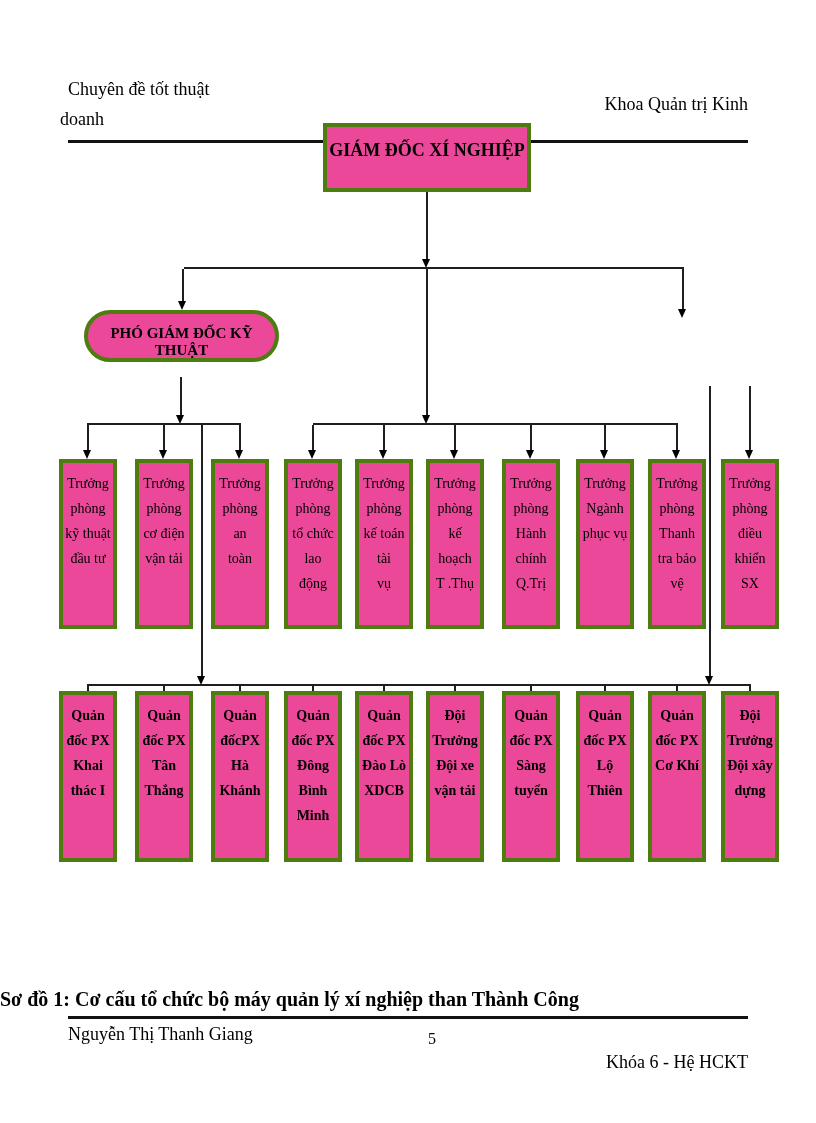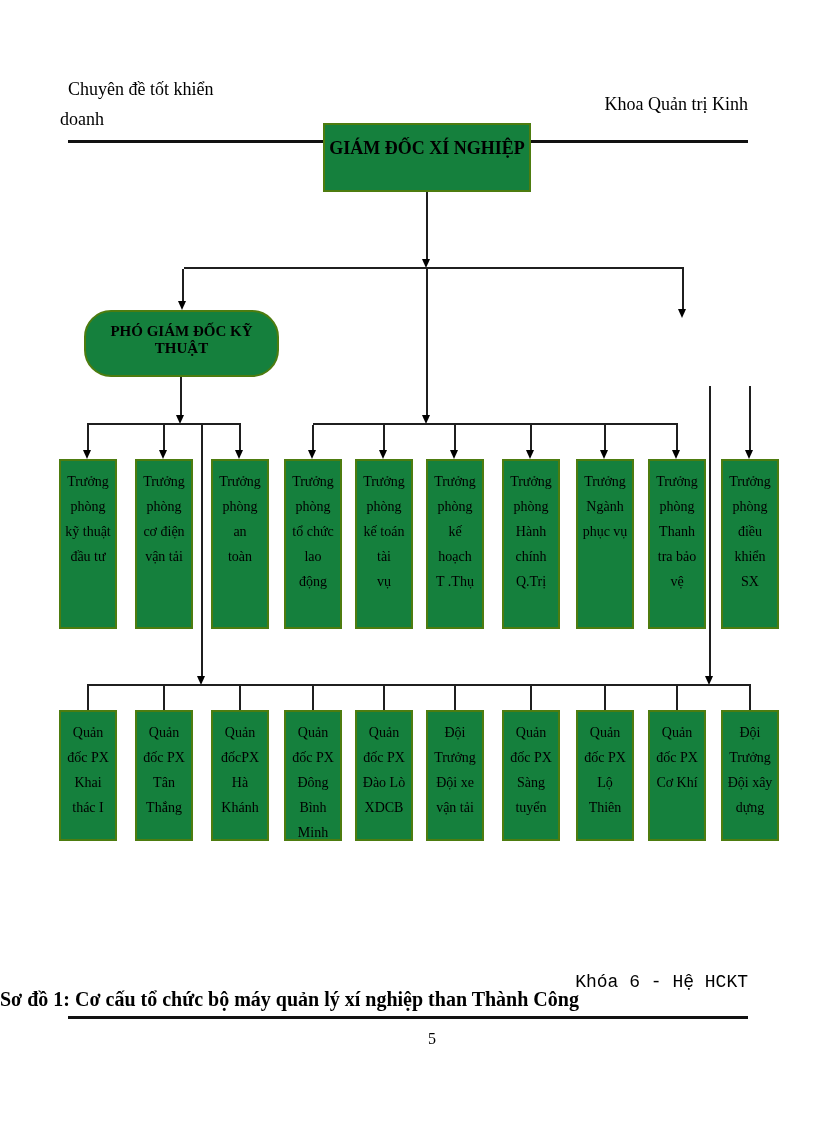--- a/index.html
+++ b/index.html
@@ -4,70 +4,70 @@
 <style>
   html,body{margin:0;padding:0;background:#fff;}
   .page{
     position:relative;width:816px;height:1123px;background:#ffffff;
     font-family:"Liberation Serif","DejaVu Serif",serif;color:#000;overflow:hidden;
   }
   .abs{position:absolute;}
   .htext{font-size:18px;line-height:30px;white-space:nowrap;}
   .rule{position:absolute;background:#111;height:3px;}
   .box{
-    position:absolute;box-sizing:border-box;border:2px solid #4d7c0f;background:#15803d;
+    position:absolute;box-sizing:border-box;border:4px solid #4d7c0f;background:#ec4899;
     text-align:center;
   }
   .titlebox{font-weight:bold;font-size:18px;padding-top:13px;z-index:3;}
   .depbox{font-weight:bold;font-size:15px;padding-top:11px;z-index:2;}
   .leafbox{
     width:58px;font-size:14px;line-height:25px;padding-top:8px;
     white-space:pre-line;z-index:2;
   }
   .deptbox{top:459px;height:170px;}
-  .unitbox{top:710px;height:131px;}
+  .unitbox{top:691px;height:171px;font-weight:bold;}
   .vline{position:absolute;width:2px;background:#1f1f1f;}
   .hline{position:absolute;height:2px;background:#1f1f1f;}
   .arr{
     position:absolute;width:0;height:0;
     border-left:4.5px solid transparent;border-right:4.5px solid transparent;
     border-top:9px solid #000;
   }
   .caption{
     position:absolute;top:988px;left:0;width:712px;text-align:left;
     font-weight:bold;font-size:20px;
   }
   .footertext{font-size:18px;white-space:nowrap;}
 </style>
 </head>
 <body>
 
 <div class="page">
 
-  <div class="abs htext" style="left:68px;top:74px;">Chuyên đề tốt khiển</div>
+  <div class="abs htext" style="left:68px;top:74px;">Chuyên đề tốt thuật</div>
   <div class="abs htext" style="left:60px;top:104px;">doanh</div>
   <div class="abs htext" style="right:68px;top:89px;">Khoa Quản trị Kinh</div>
   <div class="rule" style="left:68px;top:140px;width:680px;"></div>
 
   <div class="box titlebox" style="left:323px;top:123px;width:208px;height:69px;">GIÁM ĐỐC XÍ NGHIỆP</div>
 
   <div class="vline" style="left:426px;top:192px;height:68px;"></div>
   <div class="arr" style="left:422px;top:259px;"></div>
   <div class="hline" style="left:184px;top:267px;width:500px;"></div>
 
   <div class="vline" style="left:182px;top:269px;height:33px;"></div>
   <div class="arr" style="left:178px;top:301px;"></div>
 
   <div class="vline" style="left:682px;top:269px;height:41px;"></div>
   <div class="arr" style="left:678px;top:309px;"></div>
 
   <div class="vline" style="left:426px;top:269px;height:147px;"></div>
   <div class="arr" style="left:422px;top:415px;"></div>
 
-  <div class="box depbox" style="left:84px;top:310px;width:195px;height:67px;border-radius:27px;">PHÓ GIÁM ĐỐC KỸ THUẬT</div>
+  <div class="box depbox" style="left:84px;top:310px;width:195px;height:52px;border-radius:27px;">PHÓ GIÁM ĐỐC KỸ THUẬT</div>
 
   <div class="vline" style="left:180px;top:377px;height:39px;"></div>
   <div class="arr" style="left:176px;top:415px;"></div>
   <div class="hline" style="left:87px;top:423px;width:154px;"></div>
 
   <div class="vline" style="left:87px;top:425px;height:26px;"></div>
   <div class="arr" style="left:83px;top:450px;"></div>
   <div class="vline" style="left:163px;top:425px;height:26px;"></div>
   <div class="arr" style="left:159px;top:450px;"></div>
   <div class="vline" style="left:239px;top:425px;height:26px;"></div>
@@ -200,16 +200,17 @@
 đốc PX
 Cơ Khí</div>
   <div class="box leafbox unitbox" style="left:721px;">Đội
 Trưởng
 Đội xây
 dựng</div>
 
   <div class="caption">Sơ đồ 1: Cơ cấu tổ chức bộ máy quản lý xí nghiệp than Thành  Công</div>
 
   <div class="rule" style="left:68px;top:1016px;width:680px;"></div>
+  <div class="abs footertext" style="left:68px;top:1024px;">Nguyễn Thị Thanh Giang</div>
   <div class="abs footertext" style="left:428px;top:1030px;font-size:16px;">5</div>
-  <div class="abs footertext" style="right:68px;top:972px;font-family:Liberation Mono, monospace;">Khóa 6 - Hệ HCKT</div>
+  <div class="abs footertext" style="right:68px;top:1052px;">Khóa 6 - Hệ HCKT</div>
 
 </div>
 
 </body></html>

